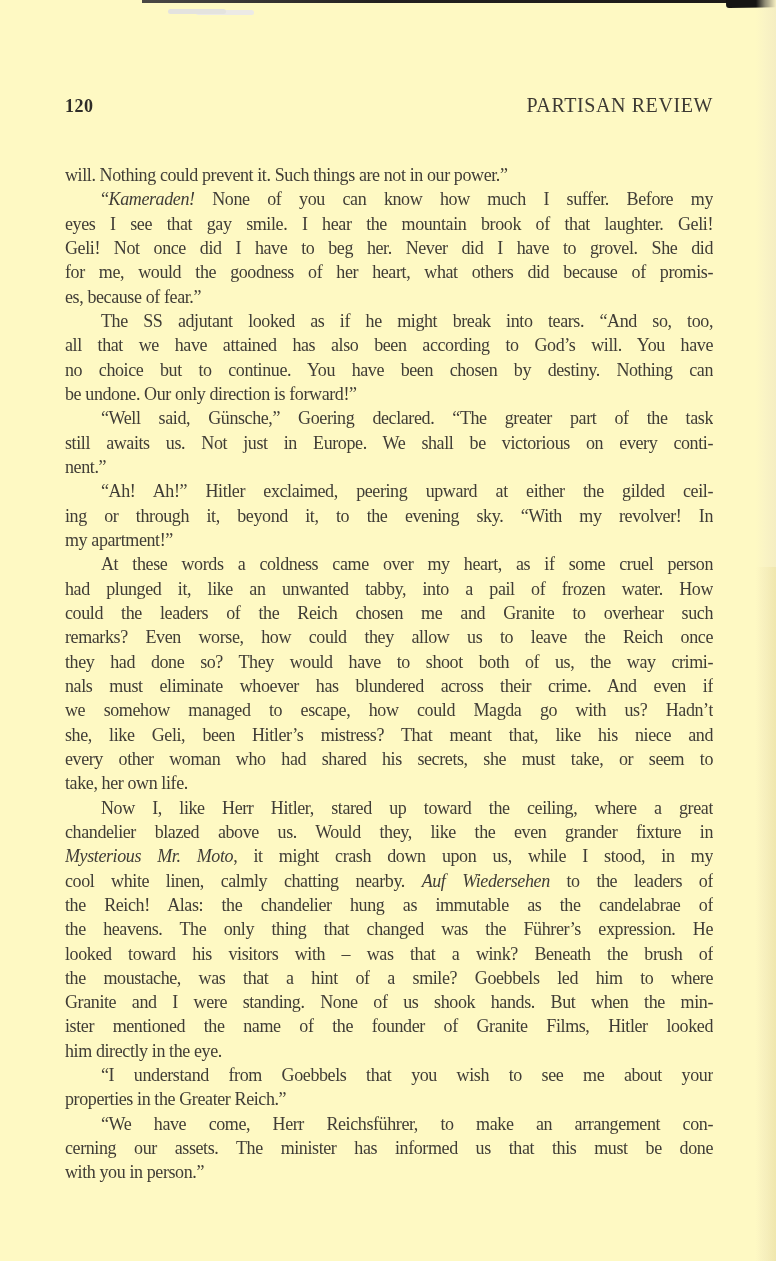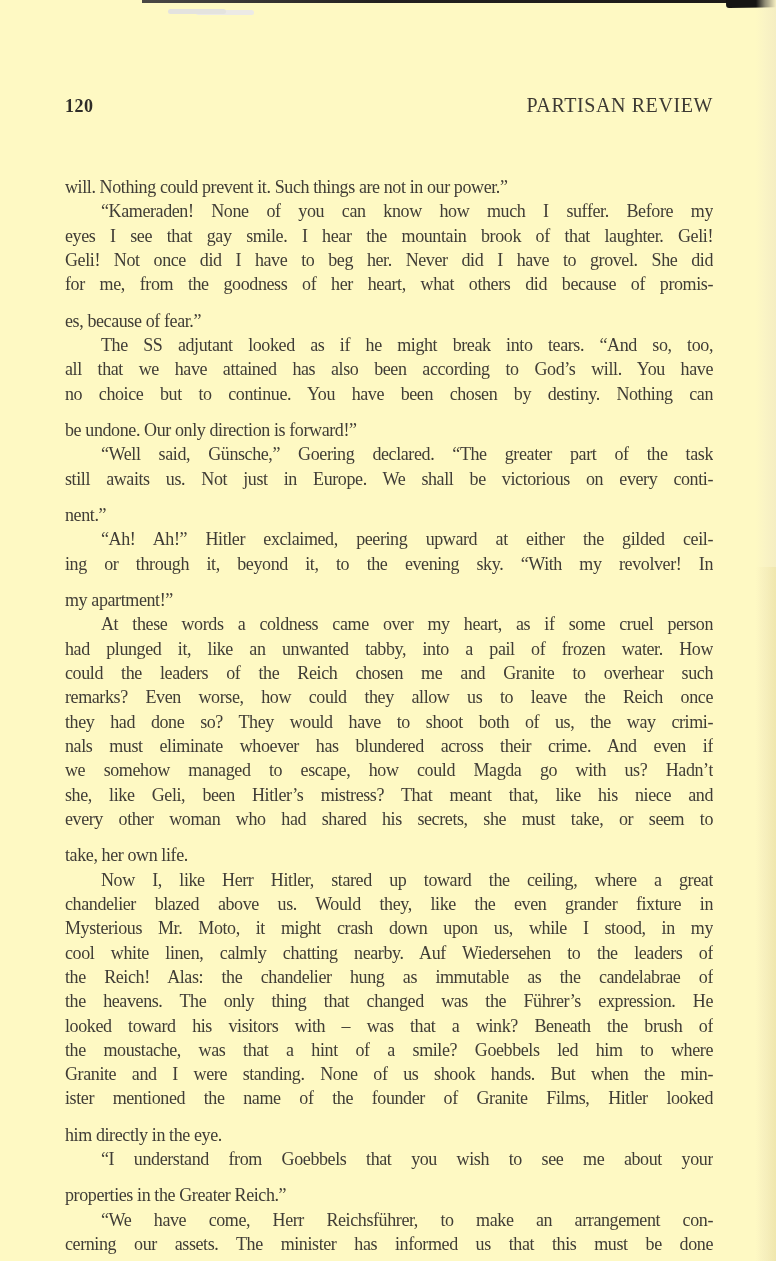--- a/index.html
+++ b/index.html
@@ -78,44 +78,44 @@
   }
   .line {
     font-size: 18px;
     line-height: 24.33px;
     height: 24.33px;
     overflow: hidden;
     letter-spacing: -0.4px;
     text-align: justify;
     text-align-last: justify;
   }
-  .line.last { text-align-last: left; margin-top: 12px; }
+  .line.last { text-align-last: left; }
   .line.indent { text-indent: 36px; }
-  .it { }
+  .it { font-style: italic; }
 </style>
 </head>
 <body>
 
 <div class="page">
   <div class="scan-bar-thin"></div>
   <div class="scan-bar-blob"></div>
   <div class="scan-smudge"></div>
   <div class="page-edge"></div>
 
   <header class="running-head">
     <span class="pagenum">120</span>
     <span class="journal">PARTISAN REVIEW</span>
   </header>
 
   <main class="body-text">
       <div class="line last"><span>will. Nothing could prevent it. Such things are not in our power.”</span></div>
       <div class="line indent"><span>“</span><span class="it">Kameraden!</span><span> None of you can know how much I suffer. Before my</span></div>
       <div class="line"><span>eyes I see that gay smile. I hear the mountain brook of that laughter. Geli!</span></div>
       <div class="line"><span>Geli! Not once did I have to beg her. Never did I have to grovel. She did</span></div>
-      <div class="line"><span>for me, from the goodness of her heart, what others did because of promis-</span></div>
+      <div class="line"><span>for me, would the goodness of her heart, what others did because of promis-</span></div>
       <div class="line last"><span>es, because of fear.”</span></div>
       <div class="line indent"><span>The SS adjutant looked as if he might break into tears. “And so, too,</span></div>
       <div class="line"><span>all that we have attained has also been according to God’s will. You have</span></div>
       <div class="line"><span>no choice but to continue. You have been chosen by destiny. Nothing can</span></div>
       <div class="line last"><span>be undone. Our only direction is forward!”</span></div>
       <div class="line indent"><span>“Well said, Günsche,” Goering declared. “The greater part of the task</span></div>
       <div class="line"><span>still awaits us. Not just in Europe. We shall be victorious on every conti-</span></div>
       <div class="line last"><span>nent.”</span></div>
       <div class="line indent"><span>“Ah! Ah!” Hitler exclaimed, peering upward at either the gilded ceil-</span></div>
       <div class="line"><span>ing or through it, beyond it, to the evening sky. “With my revolver! In</span></div>

